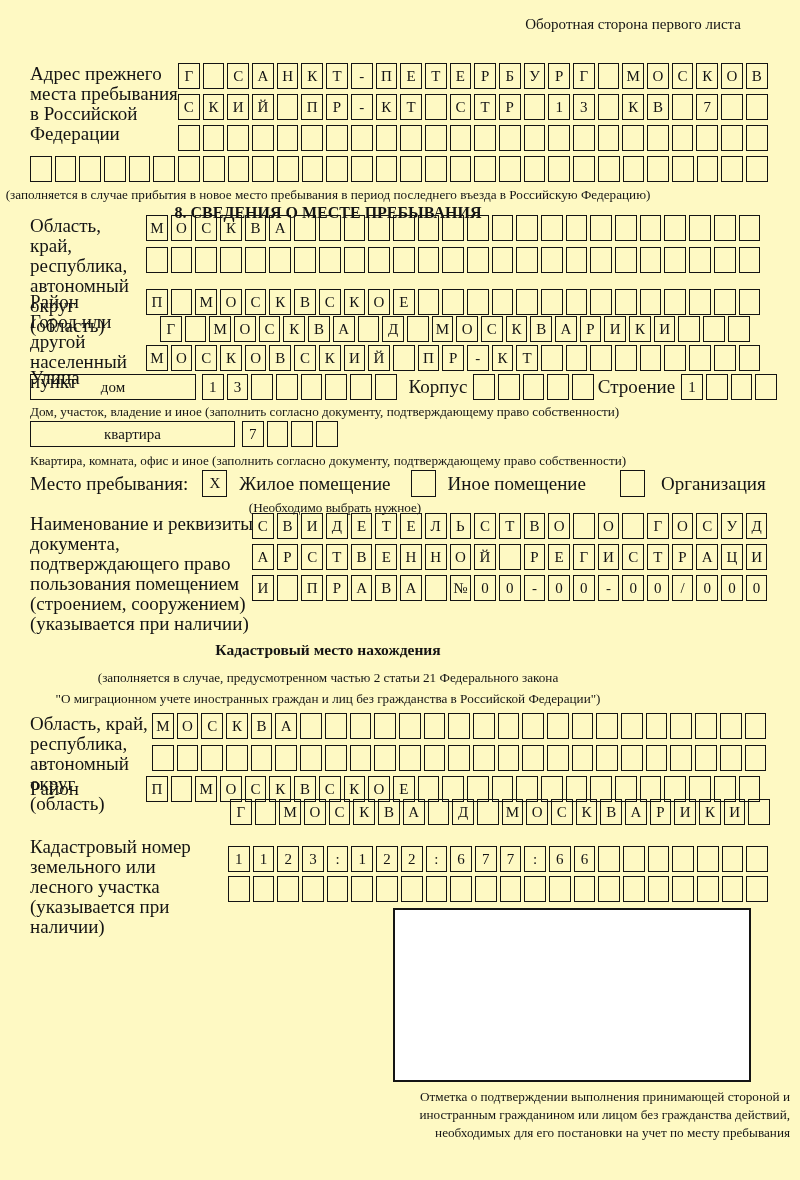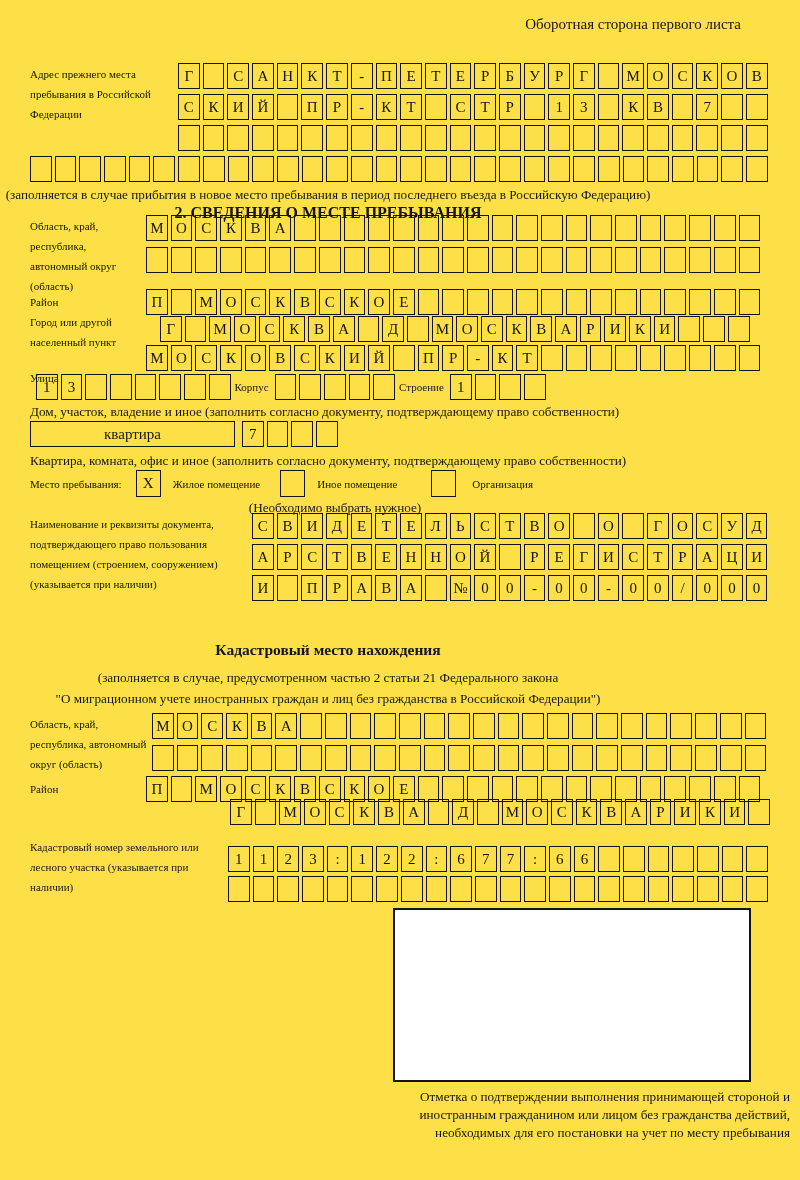--- a/index.html
+++ b/index.html
@@ -1,20 +1,20 @@
 <!DOCTYPE html>
 <html><head>
 <meta charset="utf-8">
 <style>
   * { margin:0; padding:0; box-sizing:border-box; }
   html,body { background:#ffffff; }
   body { font-family:"Liberation Serif","DejaVu Serif",serif; color:#141414; }
-  .page { position:relative; width:800px; height:1180px; background:#fde047; overflow:hidden; }
+  .page { position:relative; width:800px; height:1180px; background:#fef9c3; overflow:hidden; }
   .abs { position:absolute; }
-  .label { font-size:11px; line-height:20px; }
+  .label { font-size:19px; line-height:20px; }
   .corner { font-size:15px; text-align:right; }
   .cellrow { display:flex; gap:3px; }
   .cell { width:21.7px; height:26px; flex:none; border:1.7px solid #141414;
           display:flex; align-items:center; justify-content:center; font-size:15px; }
   .wbox { height:26px; border:1.7px solid #141414; display:flex; align-items:center;
           justify-content:center; font-size:15px; flex:none; }
   .checkbox { width:25px; height:27px; flex:none; border:1.7px solid #141414;
           display:flex; align-items:center; justify-content:center; font-size:15px; }
   .note { font-size:13.2px; line-height:18px; }
   .center { left:0; width:656px; text-align:center; }
@@ -136,21 +136,21 @@
       <span class="cell"></span>
       <span class="cell"></span>
       <span class="cell"></span>
       <span class="cell"></span>
       <span class="cell"></span>
       <span class="cell"></span>
       <span class="cell"></span>
     </div>
   <div class="abs note center" style="top:186px">(заполняется в случае прибытия в новое место пребывания в период последнего въезда в Российскую Федерацию)</div>
 
-  <div class="abs title center" style="top:204px">2. СВЕДЕНИЯ О МЕСТЕ ПРЕБЫВАНИЯ</div>
+  <div class="abs title center" style="top:204px">8. СВЕДЕНИЯ О МЕСТЕ ПРЕБЫВАНИЯ</div>
 
   <div class="abs label" style="left:30px;top:216px;width:113px">Область, край, республика, автономный округ (область)</div>
   <div class="abs cellrow" style="left:146px;top:215px">
       <span class="cell">М</span>
       <span class="cell">О</span>
       <span class="cell">С</span>
       <span class="cell">К</span>
       <span class="cell">В</span>
       <span class="cell">А</span>
       <span class="cell"></span>
@@ -281,31 +281,32 @@
       <span class="cell"></span>
       <span class="cell"></span>
       <span class="cell"></span>
       <span class="cell"></span>
       <span class="cell"></span>
       <span class="cell"></span>
       <span class="cell"></span>
     </div>
 
   <div class="abs inline" style="left:30px;top:374px">
+    <div class="wbox" style="width:166px">дом</div>
     <div class="cellrow" style="margin-left:6px">
         <span class="cell">1</span>
         <span class="cell">3</span>
         <span class="cell"></span>
         <span class="cell"></span>
         <span class="cell"></span>
         <span class="cell"></span>
         <span class="cell"></span>
         <span class="cell"></span>
       </div>
-    <div class="label" style="margin-left:4px">Корпус</div>
+    <div class="label" style="margin-left:12px">Корпус</div>
     <div class="cellrow" style="margin-left:6px">
         <span class="cell"></span>
         <span class="cell"></span>
         <span class="cell"></span>
         <span class="cell"></span>
         <span class="cell"></span>
       </div>
     <div class="label" style="margin-left:4px">Строение</div>
     <div class="cellrow" style="margin-left:6px">
         <span class="cell">1</span>

